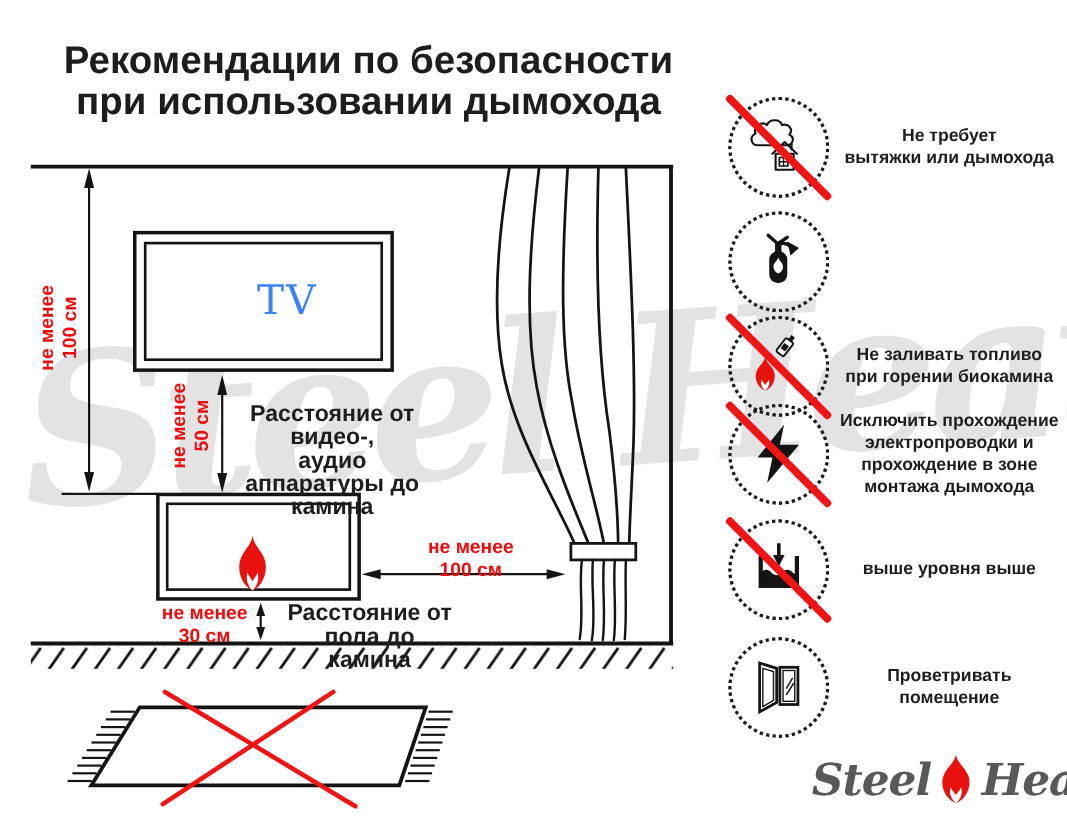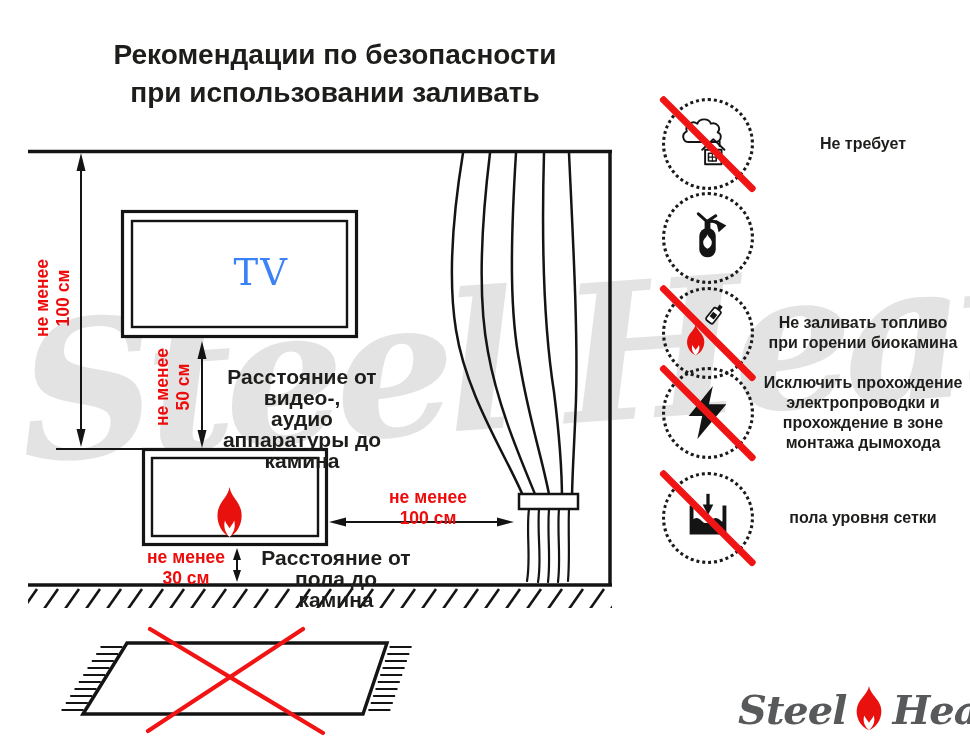--- a/index.html
+++ b/index.html
@@ -8,21 +8,21 @@
 
   
   .watermark{position:absolute;left:18px;top:248px;z-index:0;
              font-family:"DejaVu Serif",serif;font-style:italic;font-weight:bold;
              font-size:190px;letter-spacing:-10px;white-space:nowrap;
              color:var(--c-watermark-gray,#e3e3e3);transform:rotate(-4deg);}
 
   .room{position:absolute;left:0;top:0;z-index:1;}
 
   .title{position:absolute;left:35px;top:36px;width:600px;z-index:2;text-align:center;
-         font-size:28px;line-height:38px;font-weight:bold;color:var(--c-text-black);}
+         font-size:35px;line-height:38px;font-weight:bold;color:var(--c-text-black);}
 
   .tv-label{position:absolute;left:189px;top:251px;width:100px;z-index:2;text-align:right;
             font-family:"DejaVu Serif",serif;font-size:37px;letter-spacing:2px;color:#3b82f6;}
 
   .dim{position:absolute;z-index:2;text-align:center;font-weight:bold;
        font-size:17.5px;line-height:21px;color:var(--c-red-accent,#ee0b0b);white-space:nowrap;}
   .vdim{transform:rotate(-90deg);}
   .dim-wall{left:-13px;top:277px;width:132px;}
   .dim-tv{left:118px;top:366px;width:110px;}
   .dim-curtain{left:368px;top:487px;width:120px;}
@@ -147,21 +147,21 @@
       </g>
     </g>
     <g>
       <line class="x-line" x1="150" y1="629" x2="323" y2="733"></line>
       <line class="x-line" x1="148" y1="731" x2="303" y2="629"></line>
     </g>
   </svg>
 
   <div class="title">
     <div>Рекомендации по безопасности</div>
-    <div>при использовании заливать</div>
+    <div>при использовании дымохода</div>
   </div>
 
   <div class="tv-label">TV</div>
 
   <div class="dim vdim dim-wall">
     <div>не менее</div>
     <div>100 см</div>
   </div>
   <div class="dim vdim dim-tv">
     <div>не менее</div>
@@ -179,37 +179,38 @@
   <div class="caption caption-tv">
     <div>Расстояние от видео-,</div>
     <div>аудио аппаратуры до</div>
     <div>камина</div>
   </div>
   <div class="caption caption-floor">
     <div>Расстояние от пола до</div>
     <div>камина</div>
   </div>
 
-  <div class="rule" style="top:98px">
+  <div class="rule" style="top:88px">
     <div class="circle">
       <svg width="58" height="58" viewBox="0 0 60 60">
         <g stroke="#141414" fill="#ffffff" stroke-width="2" stroke-linejoin="round" stroke-linecap="round">
           <path d="M10,28 C4,28 2,20 8,17 C6,10 14,5 19,9 C21,3 31,3 33,9 C39,7 44,13 40,18 C45,20 44,27 38,28 Z"></path>
           <line x1="42" y1="32" x2="42" y2="27"></line>
           <polyline points="24,36 35.5,25 47,36" fill="none"></polyline>
           <rect x="27" y="36" width="17" height="15"></rect>
           <rect x="30.5" y="39.5" width="8" height="8" stroke-width="1.6" fill="none"></rect>
           <line x1="34.5" y1="39.5" x2="34.5" y2="47.5" stroke-width="1.2"></line>
           <line x1="30.5" y1="43.5" x2="38.5" y2="43.5" stroke-width="1.2"></line>
         </g>
       </svg>
       <div class="cross"></div>
     </div>
     <div class="rule-text">
       <div>Не требует</div>
+      <div>вытяжки или дымохода</div>
     </div>
   </div>
 
   <div class="rule" style="top:192px">
     <div class="circle">
       <svg width="58" height="58" viewBox="0 0 60 60">
         <g fill="#141414" stroke="none">
           <rect x="21" y="20" width="17" height="30" rx="8"></rect>
           <rect x="26.5" y="13" width="6" height="8"></rect>
           <polygon points="38,11 49,17 41,24"></polygon>
@@ -261,24 +262,42 @@
     <div class="circle">
       <svg width="58" height="58" viewBox="0 0 60 60">
         <path d="M13,17 L13,45 L47,45 L47,17" fill="none" stroke="#141414" stroke-width="4"></path>
         <path d="M13,33 C16,29 20,29 23,32.5 C26,36 30,36 33,32.5 C36,29 40,29 43,32.5 C44.5,34 46,34 47,33 L47,45 L13,45 Z" fill="#141414"></path>
         <line x1="30" y1="5" x2="30" y2="18" stroke="#141414" stroke-width="3.4"></line>
         <polygon points="30,27 24.5,16 35.5,16" fill="#141414"></polygon>
       </svg>
       <div class="cross"></div>
     </div>
     <div class="rule-text">
-      <div>пола уровня сетки</div>
-    </div>
-  </div>
-
+      <div>выше уровня выше</div>
+    </div>
+  </div>
+
+  <div class="rule" style="top:579px">
+    <div class="circle">
+      <svg width="58" height="58" viewBox="0 0 60 60">
+        <g stroke="#141414" fill="#ffffff">
+          <rect x="31" y="11" width="17" height="35" stroke-width="2.6"></rect>
+          <rect x="34" y="14" width="11" height="29" stroke-width="1.3" fill="none"></rect>
+          <line x1="37" y1="31" x2="43" y2="21" stroke-width="1.4"></line>
+          <line x1="37" y1="37" x2="44" y2="26" stroke-width="1.4"></line>
+          <polygon points="12,7 28,12 28,44 12,53" stroke-width="2.6"></polygon>
+          <polygon points="15,12 25,15 25,42 15,48" stroke-width="1.3" fill="none"></polygon>
+        </g>
+      </svg>
+    </div>
+    <div class="rule-text">
+      <div>Проветривать</div>
+      <div>помещение</div>
+    </div>
+  </div>
 
   <div class="logo">
     <span class="logo-word">Steel</span>
     <svg width="34" height="47" viewBox="0 0 36 50">
       <use href="#flame"></use>
     </svg>
     <span class="logo-word">Heat</span>
   </div>
 
 </div>

